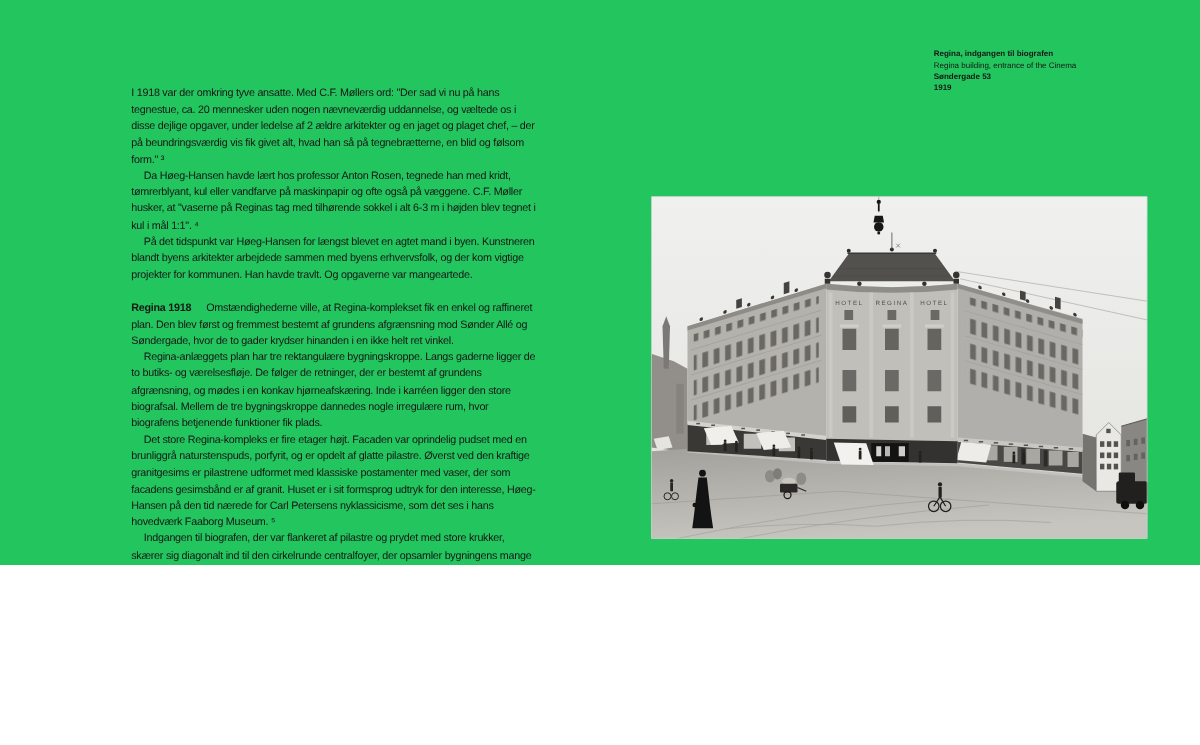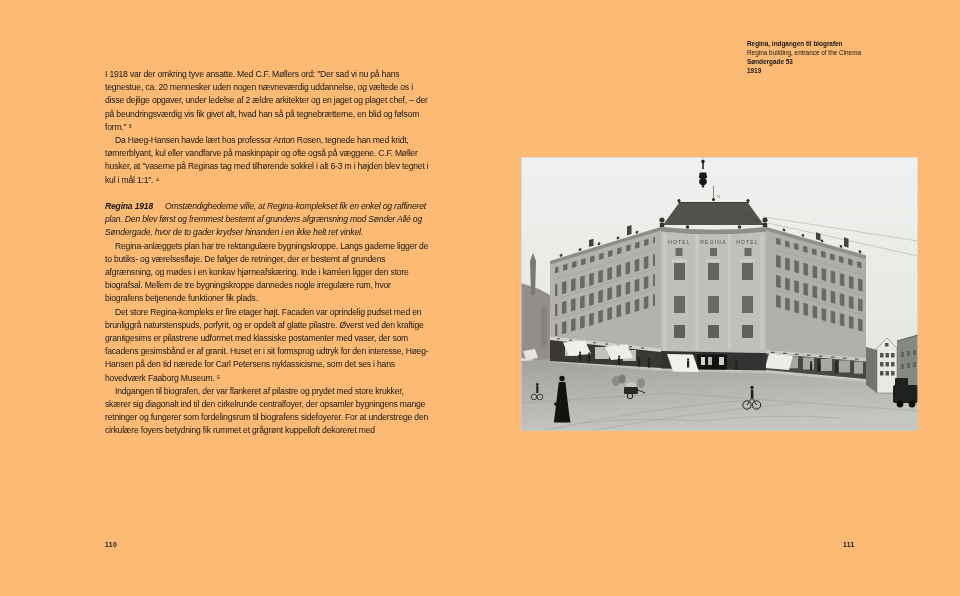--- a/index.html
+++ b/index.html
@@ -1,42 +1,43 @@
 <!DOCTYPE html>
 <html><head>
 <meta charset="utf-8">
 <style>
   html,body{margin:0;padding:0;background:#ffffff;}
-  .spread{position:relative;width:960px;height:596px;background:#fdba74;overflow:hidden;
+  .spread{position:relative;width:960px;height:452px;background:#22c55e;overflow:hidden;
           font-family:"Liberation Sans","DejaVu Sans",sans-serif;color:#161616;}
   .article{position:absolute;left:105px;top:68px;width:326px;
            font-size:8.6px;line-height:13.2px;letter-spacing:-0.2px;}
   .article p{margin:0;}
   .article p.ind{text-indent:10px;}
-  .article p.gap{margin-top:13.2px;font-style:italic;}
+  .article p.gap{margin-top:13.2px;}
   .lead{font-weight:bold;}
   .leadsp{display:inline-block;width:12px;}
   .caption{position:absolute;left:747px;top:39px;font-size:6.4px;line-height:9px;white-space:nowrap;}
   .cap-b{font-weight:bold;}
   .pagenum{position:absolute;top:541px;font-size:6.8px;font-weight:bold;letter-spacing:.4px;}
   .pn-left{left:105px;}
   .pn-right{left:843px;}
   .photo{position:absolute;left:521px;top:157px;width:397px;height:274px;}
   .photo svg{display:block;width:100%;height:100%;}
   .photo text{font-family:"Liberation Sans","DejaVu Sans",sans-serif;}
 </style>
 </head>
 <body>
 
 <div class="spread">
 
   <div>
     <div class="article">
       <p>I 1918 var der omkring tyve ansatte. Med C.F. Møllers ord: "Der sad vi nu på hans tegnestue, ca. 20 mennesker uden nogen nævneværdig uddannelse, og væltede os i disse dejlige opgaver, under ledelse af 2 ældre arkitekter og en jaget og plaget chef, – der på beundringsværdig vis fik givet alt, hvad han så på tegnebrætterne, en blid og følsom form." ³</p>
       <p class="ind">Da Høeg-Hansen havde lært hos professor Anton Rosen, tegnede han med kridt, tømrerblyant, kul eller vandfarve på maskinpapir og ofte også på væggene. C.F. Møller husker, at "vaserne på Reginas tag med tilhørende sokkel i alt 6-3 m i højden blev tegnet i kul i mål 1:1". ⁴</p>
+      <p class="ind">På det tidspunkt var Høeg-Hansen for længst blevet en agtet mand i byen. Kunstneren blandt byens arkitekter arbejdede sammen med byens erhvervsfolk, og der kom vigtige projekter for kommunen. Han havde travlt. Og opgaverne var mangeartede.</p>
       <p class="gap"><b class="lead">Regina 1918</b><span class="leadsp"></span><span>Omstændighederne ville, at Regina-komplekset fik en enkel og raffineret plan. Den blev først og fremmest bestemt af grundens afgrænsning mod Sønder Allé og Søndergade, hvor de to gader krydser hinanden i en ikke helt ret vinkel.</span></p>
       <p class="ind">Regina-anlæggets plan har tre rektangulære bygningskroppe. Langs gaderne ligger de to butiks- og værelsesfløje. De følger de retninger, der er bestemt af grundens afgrænsning, og mødes i en konkav hjørneafskæring. Inde i karréen ligger den store biografsal. Mellem de tre bygningskroppe dannedes nogle irregulære rum, hvor biografens betjenende funktioner fik plads.</p>
       <p class="ind">Det store Regina-kompleks er fire etager højt. Facaden var oprindelig pudset med en brunliggrå naturstenspuds, porfyrit, og er opdelt af glatte pilastre. Øverst ved den kraftige granitgesims er pilastrene udformet med klassiske postamenter med vaser, der som facadens gesimsbånd er af granit. Huset er i sit formsprog udtryk for den interesse, Høeg-Hansen på den tid nærede for Carl Petersens nyklassicisme, som det ses i hans hovedværk Faaborg Museum. ⁵</p>
       <p class="ind">Indgangen til biografen, der var flankeret af pilastre og prydet med store krukker, skærer sig diagonalt ind til den cirkelrunde centralfoyer, der opsamler bygningens mange retninger og fungerer som fordelingsrum til biografens sidefoyerer. For at understrege den cirkulære foyers betydning fik rummet et grågrønt kuppelloft dekoreret med</p>
     </div>
     <div class="pagenum pn-left">110</div>
   </div>
 
   <div>
     <div class="caption">

